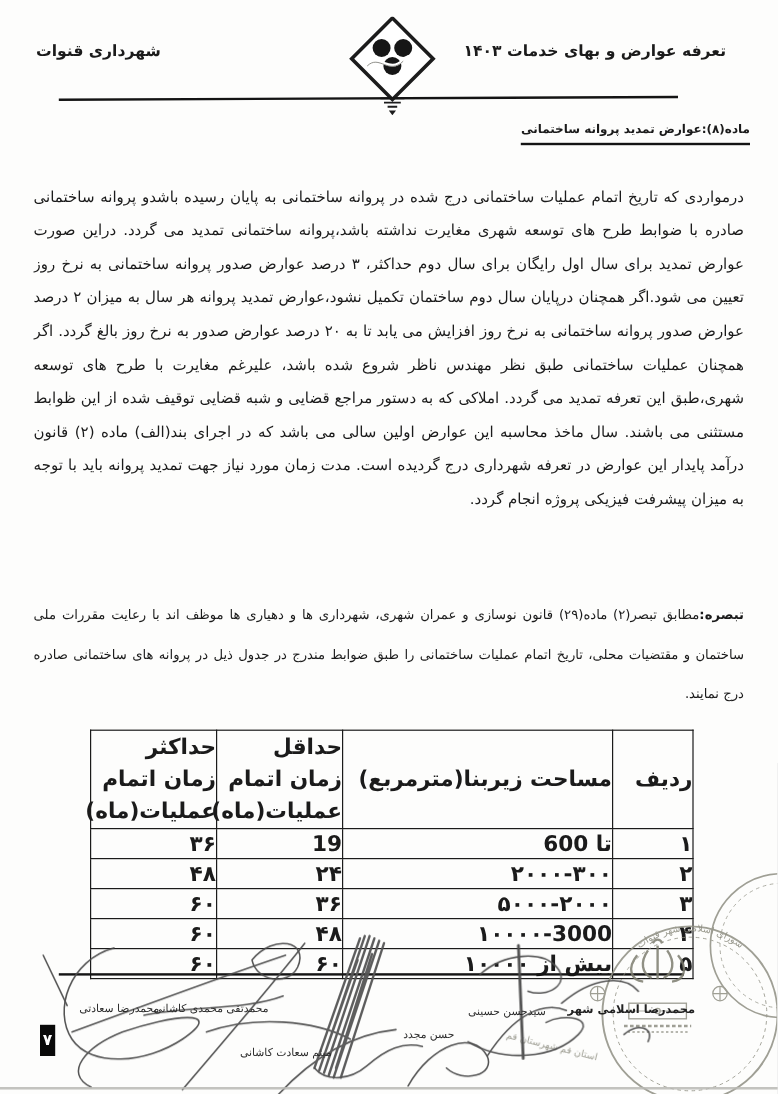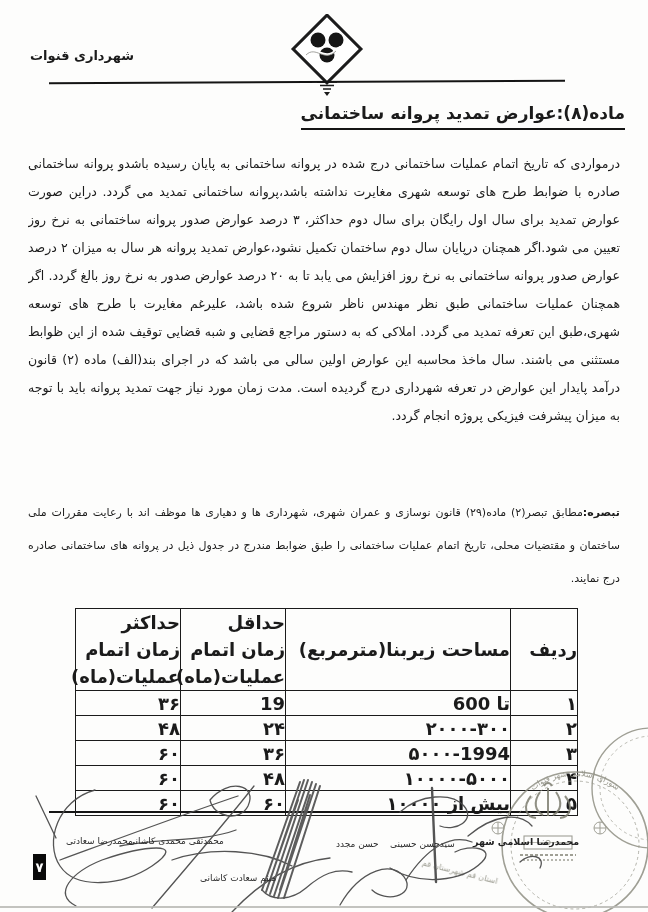--- a/index.html
+++ b/index.html
@@ -3,23 +3,23 @@
 <meta charset="utf-8">
 <style>
   html,body{margin:0;padding:0;background:#e8e8e8;}
   .page{
     position:relative;width:648px;height:912px;background:#fdfdfc;
     font-family:"DejaVu Sans",sans-serif;color:#1b1b1b;overflow:hidden;
     margin:0 auto;direction:rtl;
   }
   .abs{position:absolute;}
   .hdr-right{top:36px;right:43px;font-size:13px;font-weight:bold;}
-  .hdr-left{top:48px;left:30px;font-size:13px;font-weight:bold;}
+  .hdr-left{top:36px;left:30px;font-size:13px;font-weight:bold;}
   .hdr-rule{top:81px;left:49px;width:516px;height:2px;background:#141414;transform:rotate(-0.25deg);}
-  .doc-title{top:103px;right:23px;font-size:17px;font-weight:bold;border-bottom:2px solid #141414;padding-bottom:5px;}
+  .doc-title{top:103px;right:23px;font-size:10px;font-weight:bold;border-bottom:2px solid #141414;padding-bottom:5px;}
   .body-par{
     top:150px;right:28px;width:592px;height:336px;overflow:hidden;
     font-size:12.5px;line-height:28px;text-align:justify;
   }
   .note-par{
     top:496px;right:28px;width:592px;height:110px;overflow:hidden;
     font-size:11px;line-height:33px;text-align:justify;
   }
   .note-par b{font-weight:bold;}
   table.fees{
@@ -41,20 +41,21 @@
     font-size:13px;font-weight:bold;display:flex;align-items:center;justify-content:center;
   }
   .scan-edge{top:906px;left:0;width:648px;height:2px;background:#b9b9b4;opacity:.85;}
   svg.overlay{position:absolute;inset:0;pointer-events:none;}
 </style>
 </head>
 <body>
 
 <div class="page">
 
+  <div class="abs hdr-right">تعرفه عوارض و بهای خدمات ۱۴۰۳</div>
   <div class="abs hdr-left">شهرداری قنوات</div>
 
   <svg class="abs" style="top:14px;left:290px;" width="74" height="82" viewBox="0 0 74 82">
     <g stroke="#1c1c1c" fill="none">
       <rect x="13" y="11" width="48" height="48" transform="rotate(45 37 35)" stroke-width="3" fill="#fff"></rect>
       <circle cx="28" cy="26" r="7.5" fill="#161616" stroke="none"></circle>
       <circle cx="46" cy="26" r="7.5" fill="#161616" stroke="none"></circle>
       <circle cx="37" cy="41" r="7.5" fill="#161616" stroke="none"></circle>
       <path d="M 16 40 C 26 30 34 48 46 36 C 52 30 56 34 58 30" stroke="#ffffff" stroke-width="2.2"></path>
       <path d="M 16 41 C 26 31 34 49 46 37" stroke="#8a8a85" stroke-width="0.8"></path>
@@ -96,27 +97,27 @@
         <td>۳۶</td>
       </tr>
       <tr>
         <td>۲</td>
         <td>۲۰۰۰-۳۰۰</td>
         <td>۲۴</td>
         <td>۴۸</td>
       </tr>
       <tr>
         <td>۳</td>
-        <td>۵۰۰۰-1994</td>
+        <td>۵۰۰۰-۲۰۰۰</td>
         <td>۳۶</td>
         <td>۶۰</td>
       </tr>
       <tr>
         <td>۴</td>
-        <td>۱۰۰۰۰-۵۰۰۰</td>
+        <td>۱۰۰۰۰-3000</td>
         <td>۴۸</td>
         <td>۶۰</td>
       </tr>
       <tr>
         <td>۵</td>
         <td>بیش از ۱۰۰۰۰</td>
         <td>۶۰</td>
         <td>۶۰</td>
       </tr>
     </tbody>
@@ -186,21 +187,21 @@
       <path stroke-width="2.4" d="M 432 788 L 436 882"></path>
       <path d="M 400 812 C 420 794 452 792 464 806 C 476 820 456 832 440 826"></path>
       <path d="M 390 868 C 420 886 462 882 482 862 C 496 848 470 844 455 852"></path>
       <path d="M 468 836 C 494 814 520 812 532 826"></path>
       <path d="M 520 862 C 530 852 546 856 540 868"></path>
     </g>
   </svg>
 
   <span class="abs sig-name big" style="top:836px;left:473px;">محمدرضا اسلامی شهر</span>
   <span class="abs sig-name" style="top:839px;left:390px;">سیدحسن حسینی</span>
-  <span class="abs sig-name" style="top:839px;left:336px;">حسن مجدد</span>
+  <span class="abs sig-name" style="top:858px;left:336px;">حسن مجدد</span>
   <span class="abs sig-name" style="top:836px;left:200px;margin-top:37px;">میثم سعادت کاشانی</span>
   <span class="abs sig-name" style="top:836px;left:128px;">محمدتقی محمدی کاشانی</span>
   <span class="abs sig-name" style="top:836px;left:66px;">محمدرضا سعادتی</span>
 
   <div class="abs pageno">۷</div>
 
   <div class="abs scan-edge"></div>
 
 </div>
 

